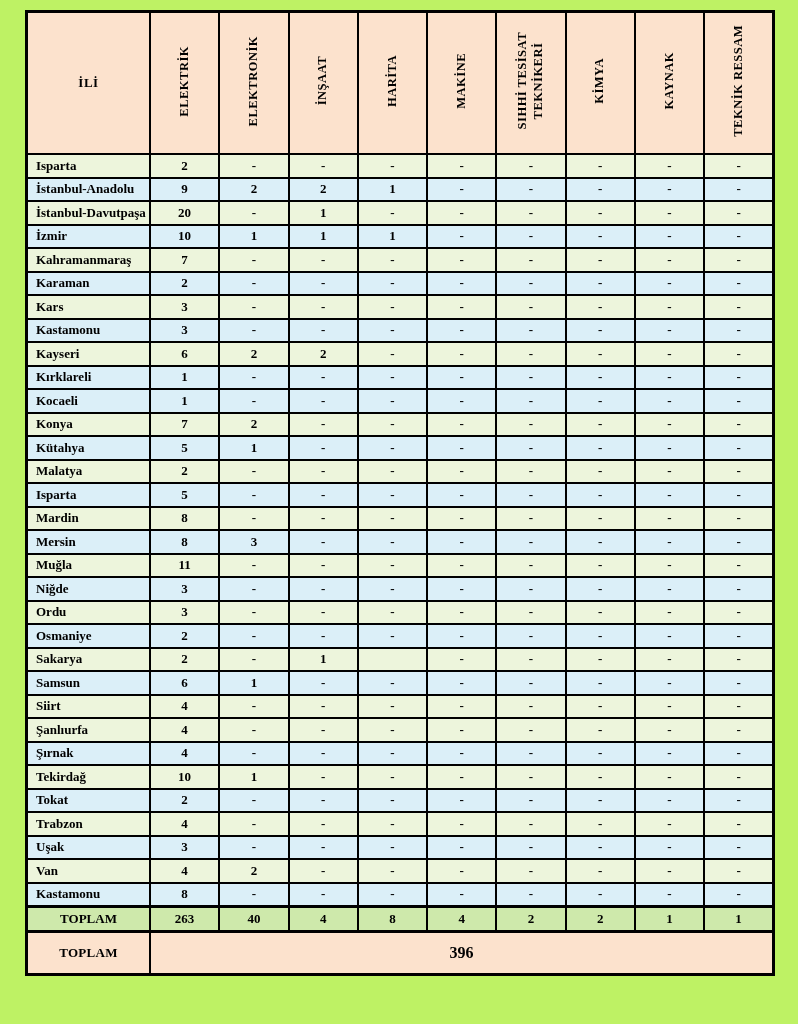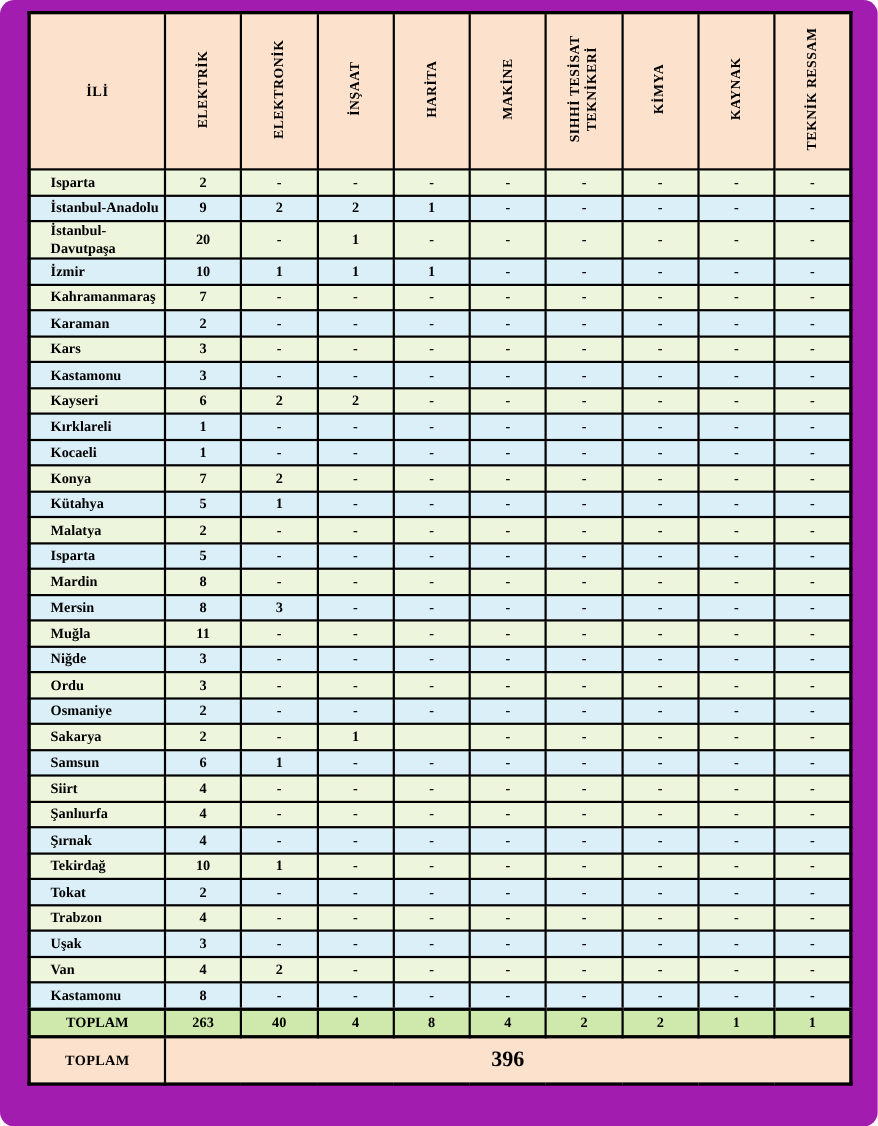--- a/index.html
+++ b/index.html
@@ -8,22 +8,21 @@
     background: #ffffff;
     width: 798px;
     height: 1024px;
     overflow: hidden;
   }
   .page {
     box-sizing: border-box;
     width: 798px;
     height: 1024px;
     padding: 10px 0 0 25px;
-    background: #a21caf;
-    border-radius: 13px;
+    background: #bef264;
   }
   table.report {
     border-collapse: collapse;
     table-layout: fixed;
     width: 750px;
     font-family: "Liberation Serif", "DejaVu Serif", serif;
     color: #000000;
   }
   table.report, table.report td, table.report th {
     border: 2px solid #000000;
@@ -55,21 +54,21 @@
     text-align: center;
   }
 
   tbody td {
     height: 21.5px;
     padding: 0;
     font-size: 13px;
     font-weight: bold;
     vertical-align: middle;
   }
-  td.city-cell { text-align: left; padding-left: 18px; margin-left: 12px; }
+  td.city-cell { text-align: left; padding-left: 8px; margin-left: 12px; }
   td.num-cell  { text-align: center; }
   tr.row-green td { background: #EDF5DC; }
   tr.row-blue  td { background: #DBEFF8; }
 
   tr.total-row td {
     background: #CEE9AB;
     height: 22px;
     font-size: 13px;
     font-weight: bold;
     text-align: center;
@@ -78,21 +77,21 @@
   }
   tr.grand-row td {
     background: #FCE2CD;
     height: 40px;
     font-weight: bold;
     text-align: center;
     padding: 0;
     border-top: 3px solid #000000;
   }
   td.grand-label { font-size: 13px; letter-spacing: 0.3px; }
-  td.grand-value { font-size: 20px; }
+  td.grand-value { font-size: 16px; }
 </style>
 </head>
 <body>
 
 <div class="page">
   <table class="report">
     <colgroup>
       <col class="city-col">
       <col class="num-col">
         <col class="num-col">

